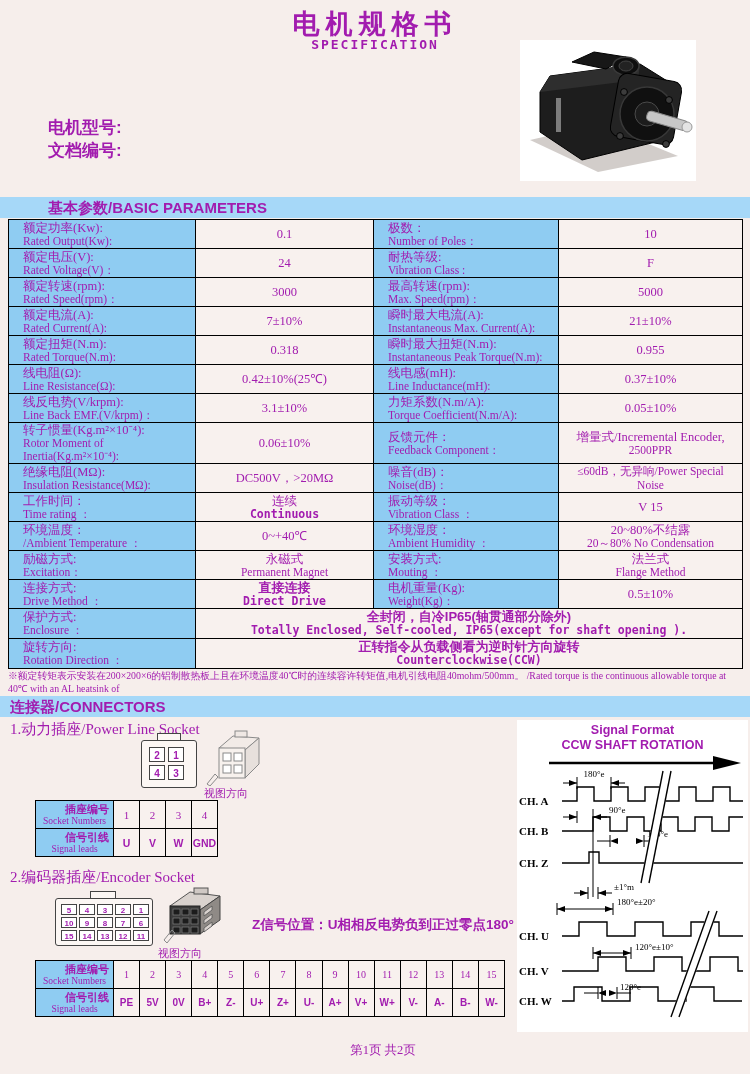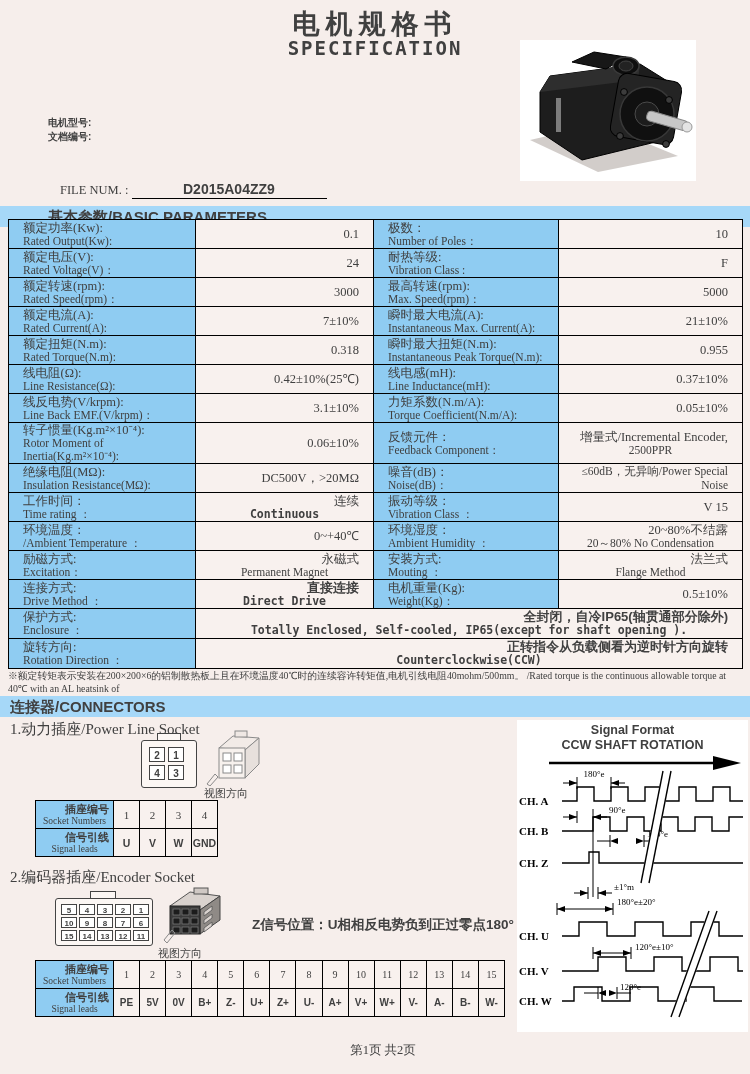--- a/index.html
+++ b/index.html
@@ -1,30 +1,30 @@
 <!DOCTYPE html>
 <html><head>
 <meta charset="utf-8">
 <style>
   * { margin:0; padding:0; box-sizing:border-box; }
   html,body { background:#f6eeeb; }
   .page { position:relative; width:750px; height:1074px; background:#f6eeeb;
-          font-family:"Liberation Serif", serif; color:#404040; overflow:hidden; }
+          font-family:"Liberation Serif", serif; color:#a21caf; overflow:hidden; }
 
   
   .title-zh { position:absolute; top:6px; left:0; width:100%; text-align:center;
               font-family:"Liberation Sans", sans-serif; font-weight:bold;
               font-size:27px; letter-spacing:6px; }
   .title-en { position:absolute; top:37px; left:0; width:100%; text-align:center;
               font-family:"DejaVu Sans Mono", monospace; font-weight:bold;
-              font-size:19px; letter-spacing:2px; }
+              font-size:13px; letter-spacing:2px; }
   .motor-box { position:absolute; left:520px; top:40px; width:176px; height:141px;
                background:#fff; }
   .model-block { position:absolute; left:48px; top:116px; width:330px; }
-  .mlab-zh { font-family:"Liberation Sans", sans-serif; font-size:10px; font-weight:bold; }
+  .mlab-zh { font-family:"Liberation Sans", sans-serif; font-size:17px; font-weight:bold; }
   .mrow { margin-left:12px; white-space:nowrap; }
   .mlab-en { font-size:12.5px; }
   .mval { display:inline-block; border-bottom:1.6px solid #000; min-width:195px;
           padding:0 8px 1px 6px; font-family:"Liberation Sans", sans-serif;
           font-weight:bold; font-size:17px; }
   .mval.file { font-size:14px; text-align:center;margin-top:37px; }
 
   
   .secbar { position:absolute; left:0; width:750px; height:21px; background:#a6d8f8;
             font-family:"Liberation Sans", sans-serif; font-weight:bold;
@@ -33,21 +33,21 @@
   
   table.params { position:absolute; left:8px; top:219px; width:734px;
                  border-collapse:collapse; table-layout:fixed; }
   .params td { border:1.6px solid #000; height:29px; padding:0 14px; vertical-align:middle; }
   .params td.lab { background:#8fccf2; }
   .params td.val { background:#f8f1ee; text-align:center; }
   .params col.c1 { width:187px; } .params col.c2 { width:178px; }
   .params col.c3 { width:185px; } .params col.c4 { width:184px; }
   .zh { font-size:12.5px; line-height:14px; }
   .en { font-size:11.5px; line-height:13px; }
-  .va { font-size:12.5px; line-height:14px;text-align:right; }
+  .va { font-size:12.5px; line-height:14px; }
   .vb { font-size:11.5px; line-height:13px; }
   .boldzh { font-family:"Liberation Sans", sans-serif; font-weight:bold; font-size:13px; }
   .mono { font-family:"DejaVu Sans Mono", monospace; font-weight:bold; font-size:11.5px; }
 
   .note { position:absolute; left:8px; top:669px; width:736px; font-size:9.8px;
           line-height:13px; }
 
   
   .sub-heading { position:absolute; font-size:15px; }
   
@@ -116,21 +116,21 @@
 
   <div class="model-block">
     <div class="mlab-zh">电机型号:</div>
     <div class="mlab-zh">文档编号:</div>
     <div class="mrow">
       <span class="mlab-en">FILE NUM. :</span>
       <span class="mval file">D2015A04ZZ9</span>
     </div>
   </div>
 
-  <div class="secbar" style="top:206px;padding-left:48px;">基本参数/BASIC PARAMETERS</div>
+  <div class="secbar" style="top:197px;padding-left:48px;">基本参数/BASIC PARAMETERS</div>
 
   <table class="params">
     <colgroup>
         <col class="c1">
         <col class="c2">
         <col class="c3">
         <col class="c4">
       </colgroup>
     <tbody>
       <tr>

